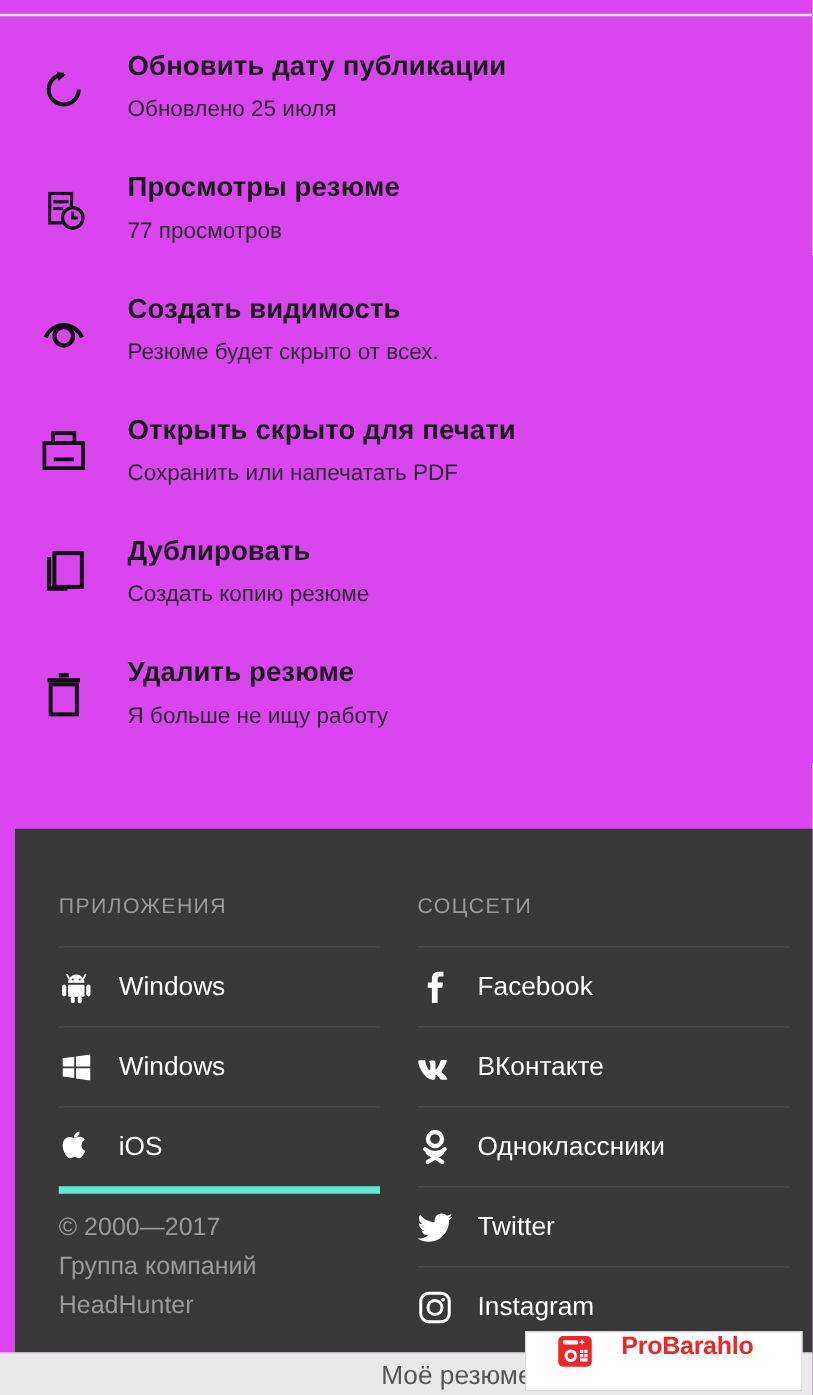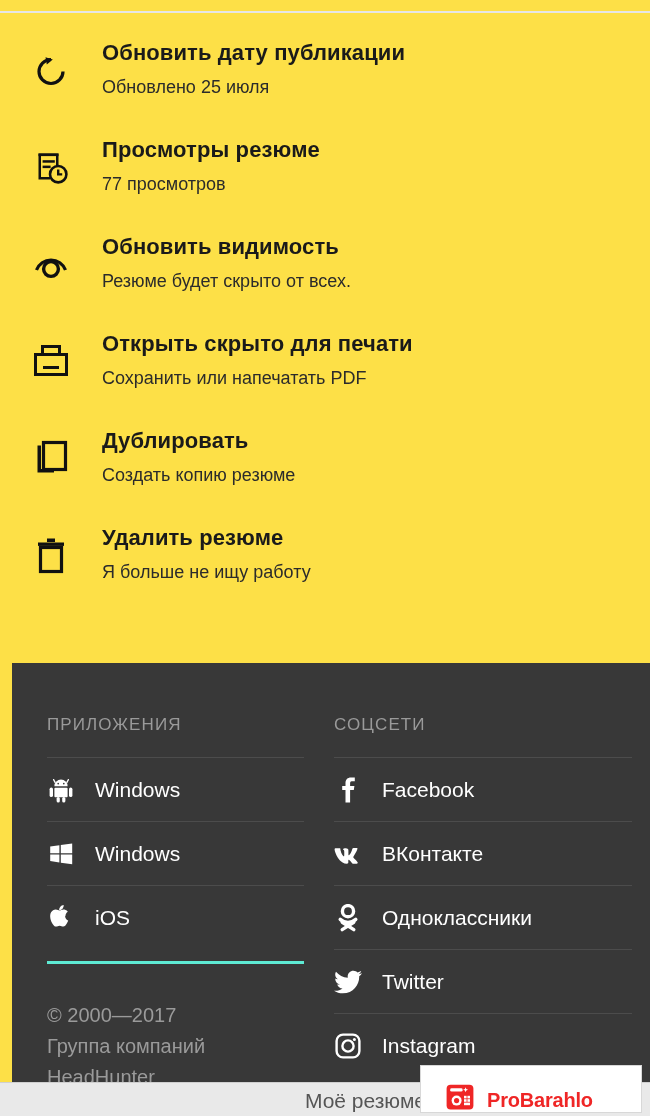--- a/index.html
+++ b/index.html
@@ -2,21 +2,21 @@
 <html><head>
 <meta charset="utf-8">
 <style>
   html,body{margin:0;padding:0;}
   body{
     width:650px;height:1116px;
     background:#ffffff;
     font-family:"Liberation Sans","DejaVu Sans",sans-serif;
     overflow:hidden;position:relative;
   }
-  .page{width:650px;height:1116px;position:relative;background:#fde047;}
+  .page{width:650px;height:1116px;position:relative;background:#d946ef;}
 
   
   .top-rule{position:absolute;left:0;top:11px;width:650px;height:2px;background:#e6e6e6;}
 
   
   .menu{position:absolute;left:0;top:28px;width:650px;}
   .menu-item{
     display:flex;align-items:flex-start;
     padding:10px 0 22px 0;
     min-height:76px;box-sizing:border-box;
@@ -55,40 +55,40 @@
     display:flex;align-items:center;
     border-top:1px solid #4c4c4c;
     height:63px;
   }
   .flink .fi{
     width:48px;flex:0 0 48px;display:flex;align-items:center;justify-content:flex-start;
   }
   .flink .fi svg{display:block;}
   .flink .flabel{font-size:21px;color:#ffffff;line-height:24px;}
   .copy{
-    border-top:3px solid #5eead4;
-    padding-top:36px;margin-top:12px;
+    border-top:6px solid #5eead4;
+    padding-top:12px;margin-top:0;
     font-size:20px;color:#9a9a9a;line-height:31px;
   }
 
   
   .bottom-bar{
     position:absolute;left:0;top:1082px;width:650px;height:34px;
     background:#e9e9e9;border-top:1px solid #cfcfcf;box-sizing:border-box;
   }
   .bottom-bar .bb-label{
     position:absolute;right:224px;top:6px;
     font-size:21px;color:#555555;line-height:24px;
   }
 
   
   .watermark{
     position:absolute;left:420px;top:1065px;width:222px;height:48px;
     background:#ffffff;border:1px solid #d8d8d8;
-    display:flex;align-items:flex-end;box-sizing:border-box;
+    display:flex;align-items:flex-start;box-sizing:border-box;gap:10px;
   }
   .wm-icon{margin-left:24px;flex:0 0 auto;display:flex;align-items:center;}
   .wm-text{
     margin-left:12px;font-size:20px;color:#ef2626;
     font-weight:bold;letter-spacing:-0.2px;
   }
 </style>
 </head>
 <body>
 
@@ -129,21 +129,21 @@
     </div>
 
     <div class="menu-item">
       <div class="mi-icon">
         <svg width="42" height="42" viewBox="0 0 42 42">
           <path d="M6.5 26 A15.5 15.5 0 0 1 35.5 26" fill="none" stroke="#111" stroke-width="3.2" stroke-linecap="butt"></path>
           <circle cx="21" cy="25" r="7.4" fill="none" stroke="#111" stroke-width="3.4"></circle>
         </svg>
       </div>
       <div class="mi-text">
-        <div class="mi-title">Обновить видимость</div>
+        <div class="mi-title">Создать видимость</div>
         <div class="mi-sub">Резюме будет скрыто от всех.</div>
       </div>
     </div>
 
     <div class="menu-item">
       <div class="mi-icon">
         <svg width="42" height="42" viewBox="0 0 42 42">
           <rect x="12.5" y="5.5" width="17" height="8" fill="none" stroke="#111" stroke-width="3"></rect>
           <rect x="5.5" y="13.5" width="31" height="20" fill="none" stroke="#111" stroke-width="3"></rect>
           <rect x="13" y="25" width="16" height="3" fill="#111"></rect>

